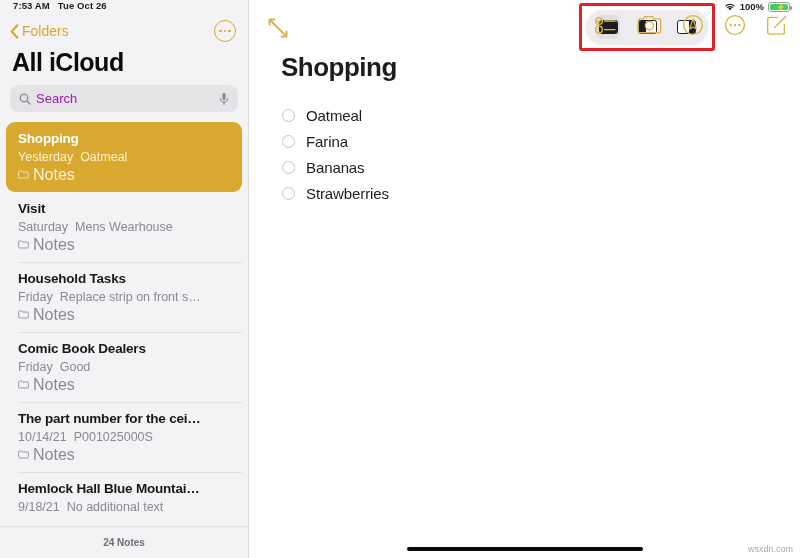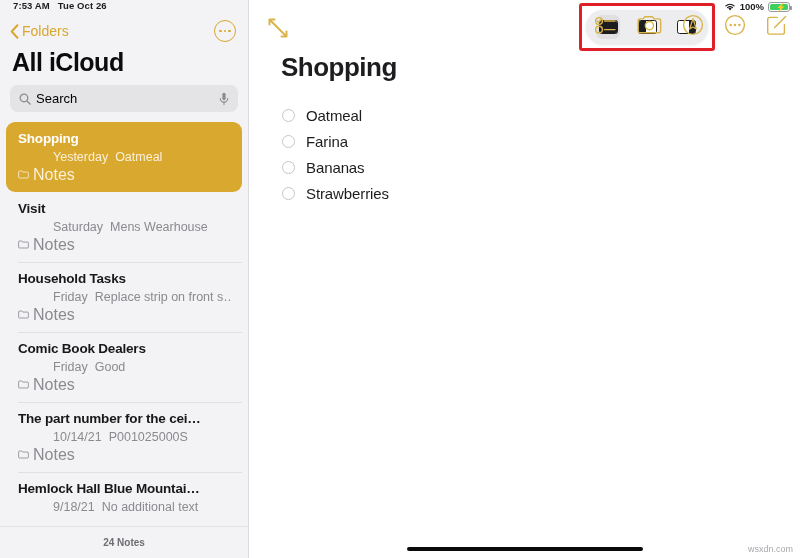--- a/index.html
+++ b/index.html
@@ -96,21 +96,21 @@
     padding: 2px 0 8px 12px;
   }
   .searchbar {
     margin: 0 10px 10px 10px; height: 27px;
     background: #e4e3e6; border-radius: 8px;
     display: flex; align-items: center; gap: 5px;
     padding: 0 9px;
     cursor: text;
   }
   .search-mag { width: 12px; height: 12px; display:block; flex:0 0 12px;}
-  .search-ph { font-size: 13px; color: #000000; flex: 1; }
+  .search-ph { font-size: 13px; color: #a21caf; flex: 1; }
   .mic-icon { width: 10px; height: 14px; display: block; }
 
   
   .notelist {
     flex: 1; overflow: hidden; position: relative;
     padding: 0 6px;
   }
   .note-row {
     padding: 8px 12px 9px 12px;
     border-radius: 9px;
@@ -128,21 +128,21 @@
   .n-title {
     font-size: 13.5px; font-weight: bold; color: #18181a;
     letter-spacing: -0.2px;
     white-space: nowrap; overflow: hidden;
     line-height: 18px;
   }
   .n-sub {
     font-size: 12.5px; color: #8a8a8f;
     white-space: nowrap; overflow: hidden;
     line-height: 18px;
-    display: flex; gap: 7px; margin-left: 35px;
+    display: flex; gap: 7px;
   }
   .n-folder {
     font-size: 16px; color: #8a8a8f;
     display: flex; align-items: center; gap: 4px;
     line-height: 17px;
   }
   .folder-ico { width: 11px; height: 9px; display: block; }
   .note-row.selected .n-title { color: #ffffff; }
   .note-row.selected .n-sub,
   .note-row.selected .n-folder { color: #faf0d8; }

